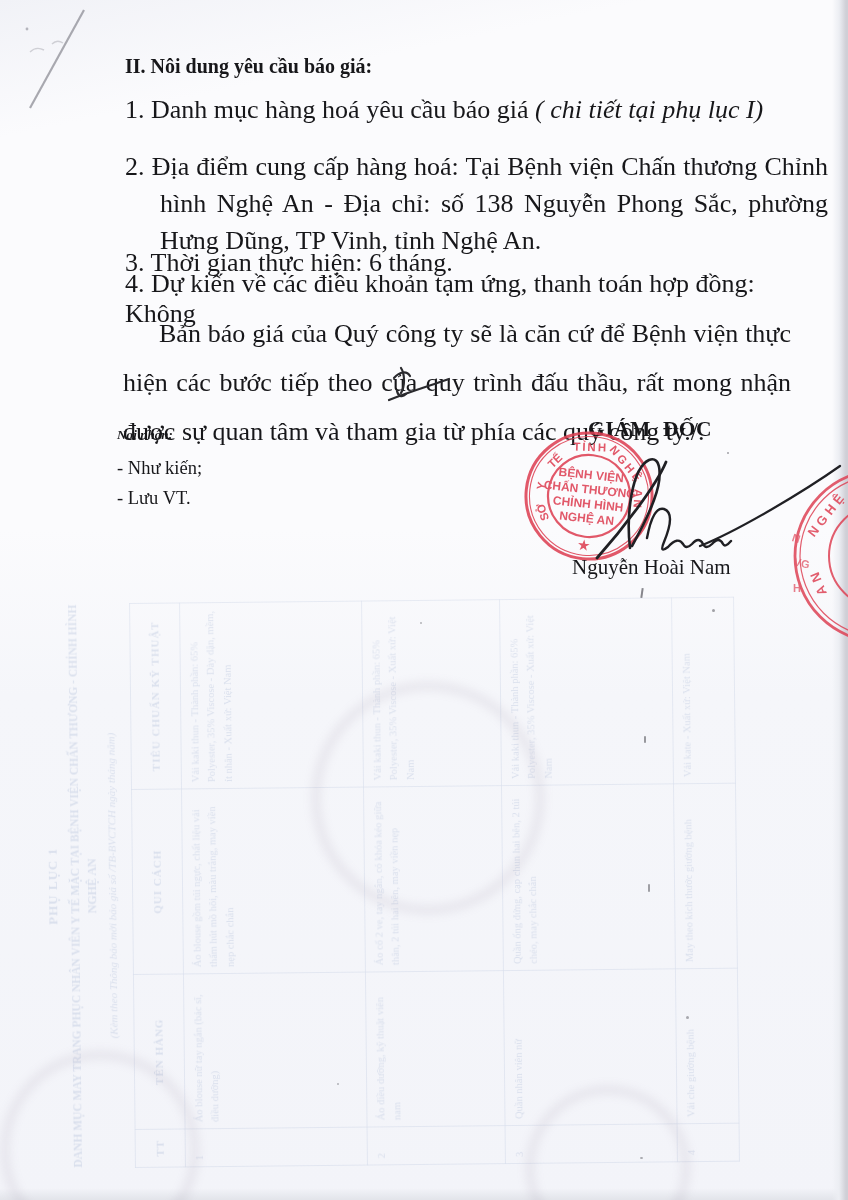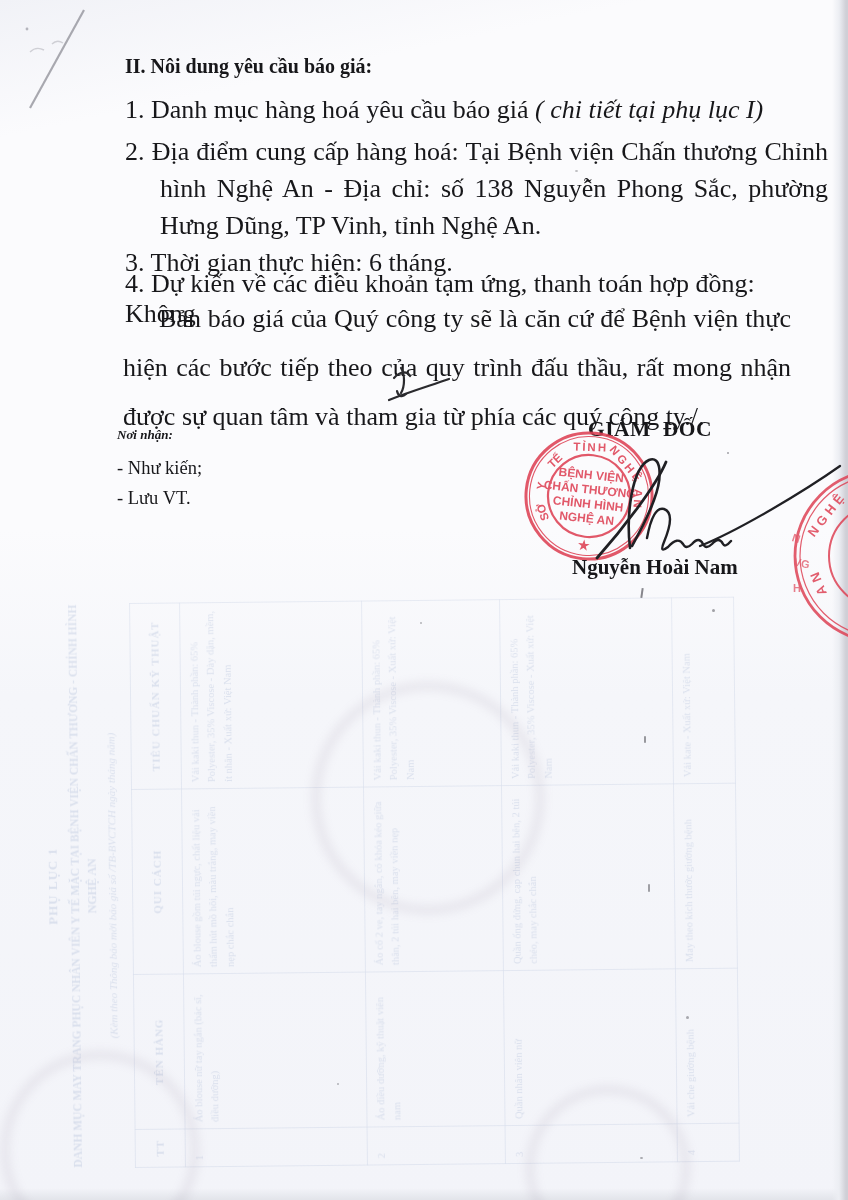--- a/index.html
+++ b/index.html
@@ -9,27 +9,27 @@
     color:#17171a;
     background:
       linear-gradient(to left, #cfcfd6 0px, #cfcfd6 2px, #eceef3 9px, rgba(236,238,243,0) 16px),
       linear-gradient(to top, #e2e4ea 0px, rgba(226,228,234,0) 12px),
       linear-gradient(168deg, #f1f2f7 0%, rgba(249,249,252,0) 10%),
       linear-gradient(#fbfbfd 0%, #fbfbfd 44%, #f5f6fa 58%, #f3f4f9 100%);
   }
   .txt{position:absolute;}
   .heading{font-weight:bold;font-size:20px;}
   .li{font-size:26px;}
-  .just{text-align:justify;}
+  .just{text-align:justify;margin-top:15px;}
   .hang{padding-left:35px;text-indent:-35px;}
   .para{text-indent:36px;}
   .noinhan-label{font-weight:bold;font-style:italic;font-size:13px;}
   .noinhan-line{font-size:18.5px;}
   .gd{font-weight:bold;font-size:21.5px;word-spacing:6px;letter-spacing:0.5px;}
-  .signer{font-weight:bold;font-size:21px;}
+  .signer{font-weight:normal;font-size:21px;}
   .it{font-style:italic;}
   svg{position:absolute;overflow:visible;}
   .speck{position:absolute;background:#4a4a50;border-radius:50%;}
   
   .bleed{
     position:absolute;left:135px;top:510px;width:565px;height:745px;
     transform:rotate(-90.6deg);
     color:#4d6da8;opacity:0.155;filter:blur(0.45px);
     font-family:"Liberation Serif","DejaVu Serif",serif;
   }

